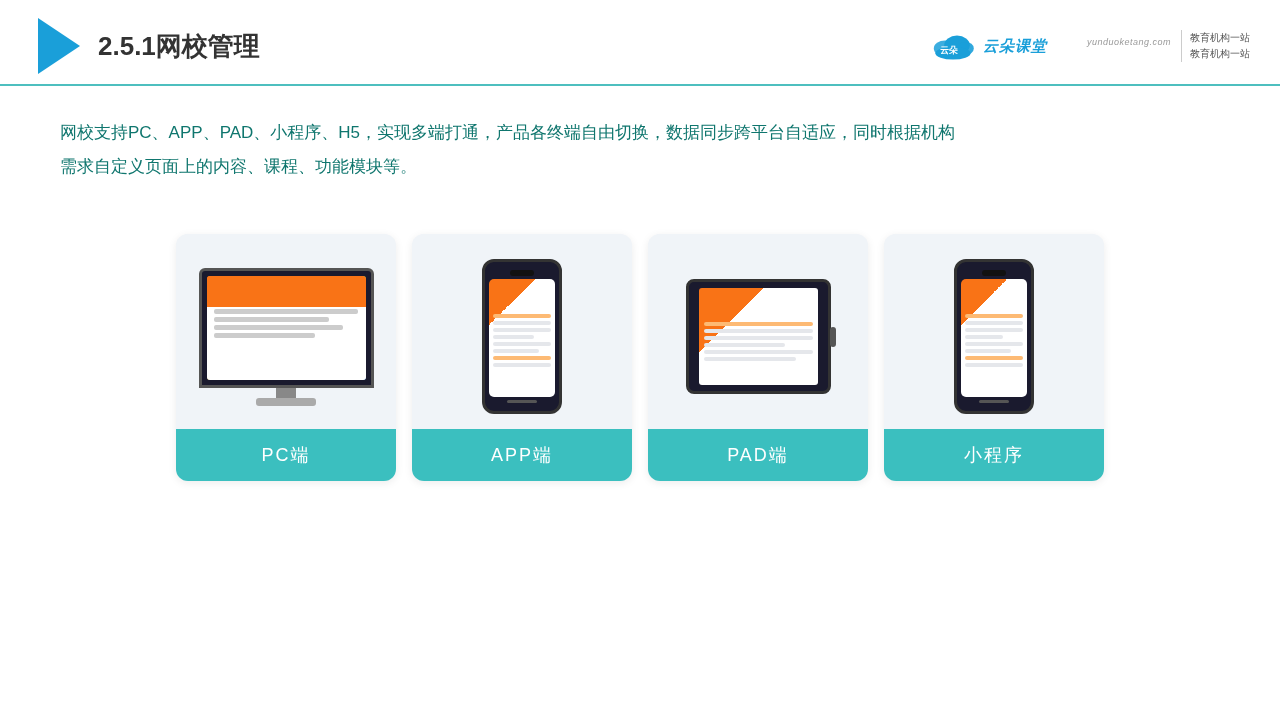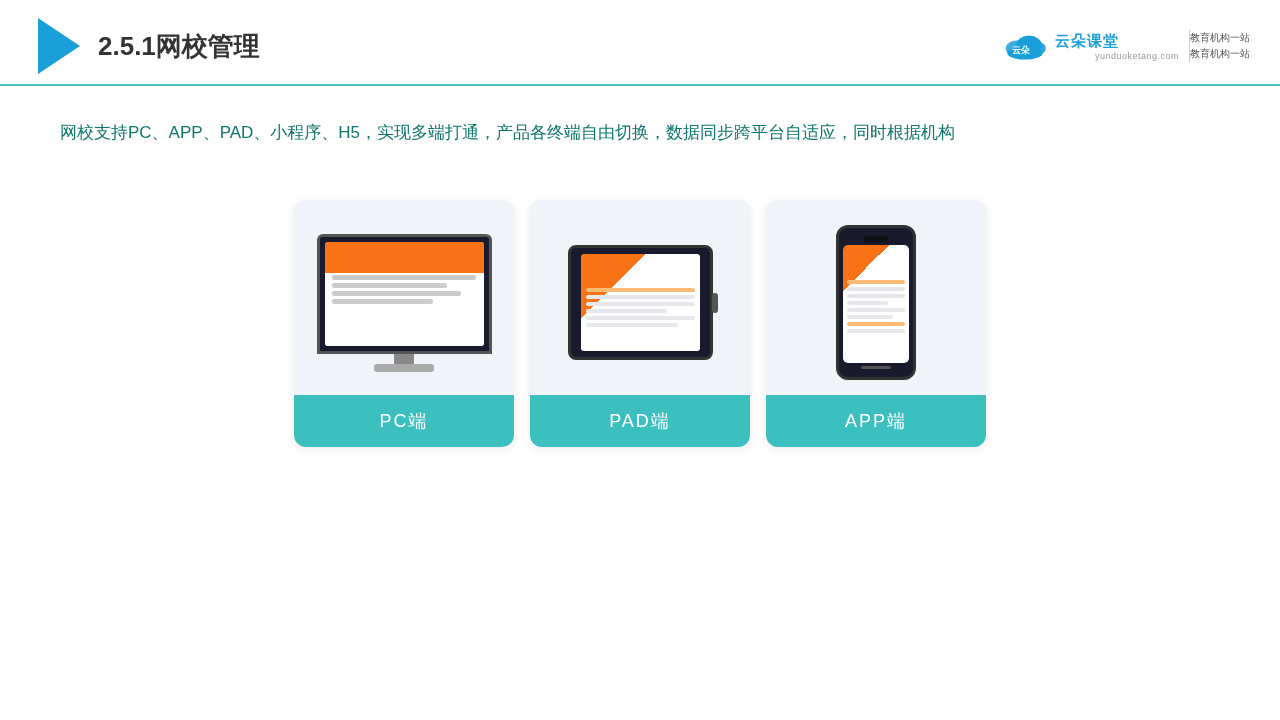--- a/index.html
+++ b/index.html
@@ -49,41 +49,43 @@
     }
     .cloud-icon-wrap {
       position: relative;
     }
     .cloud-svg {
       width: 48px;
       height: 36px;
     }
     .brand-text-wrap {
       display: flex;
-      flex-direction: column;
+      flex-direction: row;
       align-items: flex-start;
+      font-style: italic;
     }
     .brand-name {
       font-size: 15px;
       font-weight: bold;
       color: #1a9fd9;
       letter-spacing: 1px;
     }
     .brand-url {
       font-size: 9px;
       color: #999;
       letter-spacing: 0.5px;
       margin-left: 40px;
     }
     .brand-tagline {
       display: flex;
       flex-direction: column;
       font-size: 10px;
       color: #555;
       border-left: 1px solid #ccc;
+      padding-left: 8px;
       margin-left: 4px;
       line-height: 1.6;
     }
 
     
     .description {
       padding: 30px 60px 10px 60px;
       font-size: 17px;
       color: #0f766e;
       line-height: 2;
@@ -309,20 +311,21 @@
       <div class="brand-tagline">
         <span>教育机构一站</span>
         <span>教育机构一站</span>
       </div>
     </div>
   </div>
 </div>
 
 <div class="description">
   <div>网校支持PC、APP、PAD、小程序、H5，实现多端打通，产品各终端自由切换，数据同步跨平台自适应，同时根据机构</div>
+  <div>需求自定义页面上的内容、课程、功能模块等。</div>
 </div>
 
 <div class="cards-container">
 
   <div class="device-card">
     <div class="card-image-area">
       <div class="pc-mockup">
         <div class="pc-screen-outer">
           <div class="pc-screen-inner">
             <div class="pc-screen-content"></div>
@@ -336,20 +339,44 @@
         </div>
         <div class="pc-neck"></div>
         <div class="pc-stand"></div>
       </div>
     </div>
     <div class="card-label">PC端</div>
   </div>
 
   <div class="device-card">
     <div class="card-image-area">
+      <div class="phone-mockup">
+        <div class="phone-notch"></div>
+        <div class="phone-screen">
+          <div class="phone-screen-app">
+            <div class="phone-rows">
+              <div class="phone-row phone-row-orange"></div>
+              <div class="phone-row"></div>
+              <div class="phone-row"></div>
+              <div class="phone-row" style="width:70%"></div>
+              <div class="phone-row"></div>
+              <div class="phone-row" style="width:80%"></div>
+              <div class="phone-row phone-row-orange"></div>
+              <div class="phone-row"></div>
+            </div>
+          </div>
+        </div>
+        <div class="phone-home-bar"></div>
+      </div>
+    </div>
+    <div class="card-label">APP端</div>
+  </div>
+
+  <div class="device-card">
+    <div class="card-image-area">
       <div class="pad-mockup">
         <div class="pad-screen">
           <div class="pad-rows">
             <div class="pad-row" style="background:#fdba74;"></div>
             <div class="pad-row"></div>
             <div class="pad-row"></div>
             <div class="pad-row" style="width:75%"></div>
             <div class="pad-row"></div>
             <div class="pad-row" style="width:85%"></div>
           </div>
@@ -363,29 +390,28 @@
   <div class="device-card">
     <div class="card-image-area">
       <div class="phone-mockup">
         <div class="phone-notch"></div>
         <div class="phone-screen">
           <div class="phone-screen-app">
             <div class="phone-rows">
               <div class="phone-row phone-row-orange"></div>
               <div class="phone-row"></div>
               <div class="phone-row"></div>
-              <div class="phone-row" style="width:70%"></div>
+              <div class="phone-row" style="width:65%"></div>
               <div class="phone-row"></div>
               <div class="phone-row" style="width:80%"></div>
               <div class="phone-row phone-row-orange"></div>
               <div class="phone-row"></div>
             </div>
           </div>
         </div>
         <div class="phone-home-bar"></div>
       </div>
     </div>
-    <div class="card-label">APP端</div>
-  </div>
-
+    <div class="card-label">小程序</div>
+  </div>
 
 
 </div>
 
 </body></html>

